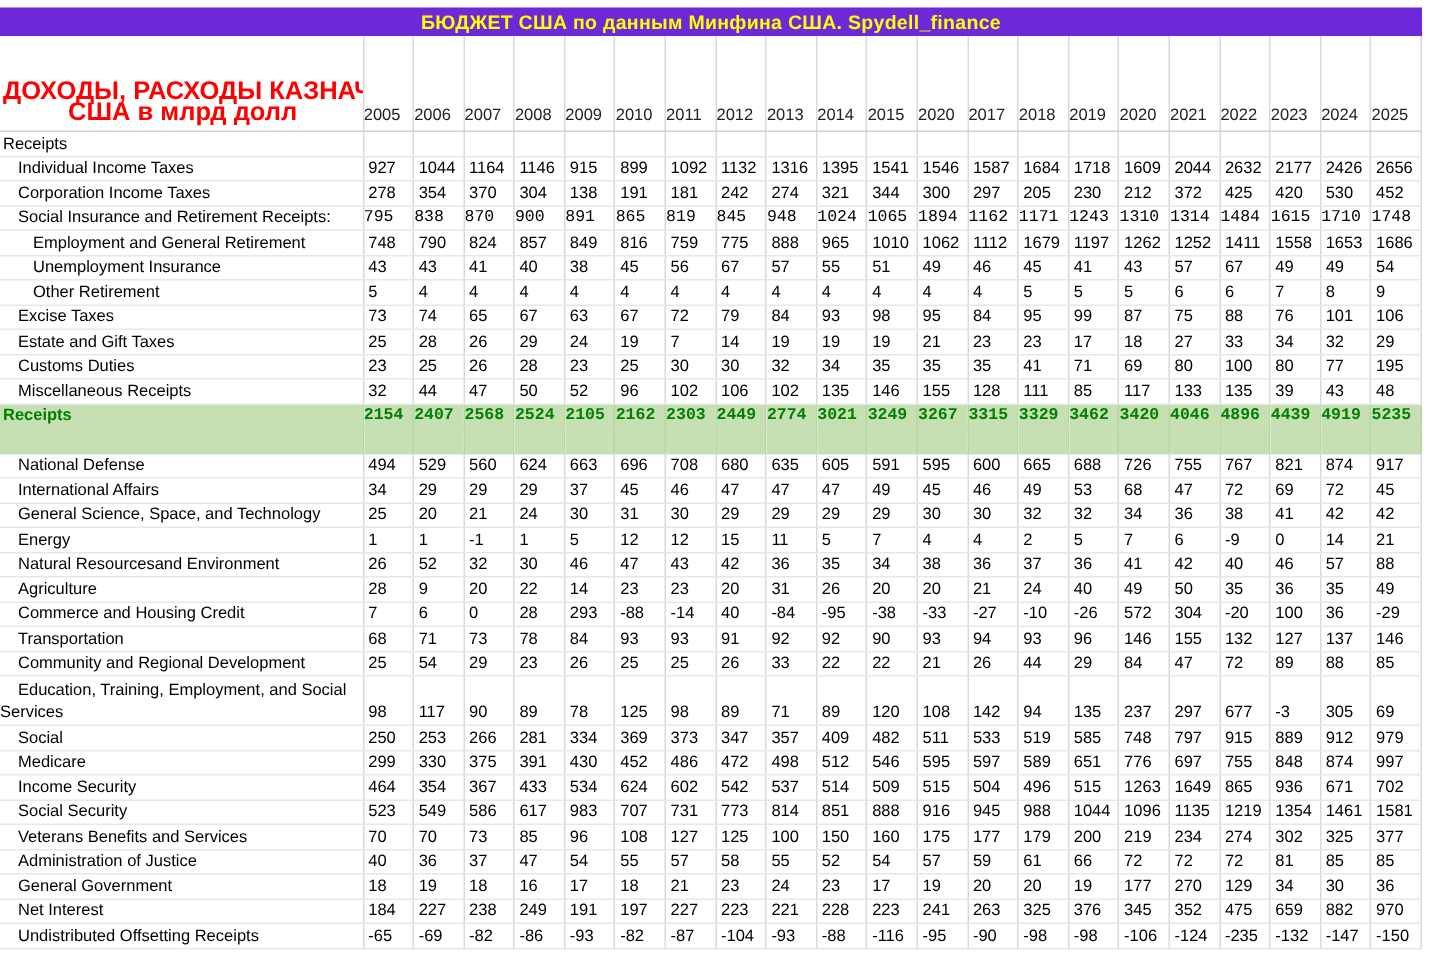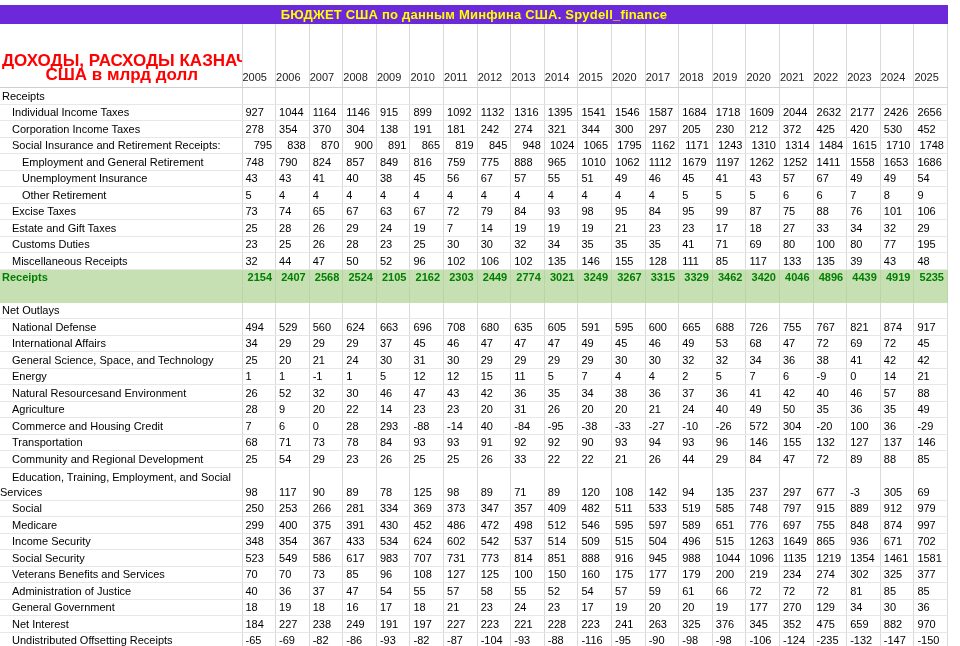--- a/index.html
+++ b/index.html
@@ -21,21 +21,21 @@
   tr.head td.yr{text-align:left;padding-bottom:3px;font-size:11px;color:#222;}
   .hdr-label{color:#FF0000;font-weight:bold;font-size:17px;line-height:14px;
      text-align:center;padding-bottom:5px;}
   td.label{padding-left:2px;border-right:1px solid #D9D9D9;}
   td.label.ind1{padding-left:12px;}
   td.label.ind2{padding-left:22px;margin-left:44px;}
   td.label.wrap{white-space:normal;padding-left:0;text-indent:12px;line-height:15px;vertical-align:bottom;}
   tr.wraprow td{height:31px;}
   tr.wraprow td.num{vertical-align:bottom;padding-bottom:1px;}
   td.num{text-align:left;padding-left:3px;}
-  td.num.r{text-align:right;padding-right:3px;padding-left:0;}
+  td.num.r{padding-right:3px;padding-left:0;font-family:Liberation Mono, monospace;}
   tr.green td{background:#C6E0B4;border-right:1px solid #B8D5A4;border-bottom:1px solid #C6E0B4;}
   tr.green td.label,tr.green td.num{color:#008000;font-weight:bold;}
   tr.section td.label{color:#000;}
 </style>
 </head>
 <body>
 
 <div class="title-bar">
   <span>БЮДЖЕТ США по данным Минфина США. Spydell_finance</span>
 </div>
@@ -173,21 +173,21 @@
         <td class="num r">838</td>
         <td class="num r">870</td>
         <td class="num r">900</td>
         <td class="num r">891</td>
         <td class="num r">865</td>
         <td class="num r">819</td>
         <td class="num r">845</td>
         <td class="num r">948</td>
         <td class="num r">1024</td>
         <td class="num r">1065</td>
-        <td class="num r">1795</td>
+        <td class="num r">1894</td>
         <td class="num r">1162</td>
         <td class="num r">1171</td>
         <td class="num r">1243</td>
         <td class="num r">1310</td>
         <td class="num r">1314</td>
         <td class="num r">1484</td>
         <td class="num r">1615</td>
         <td class="num r">1710</td>
         <td class="num r">1748</td>
       </tr>
@@ -400,44 +400,20 @@
         <td class="num"></td>
         <td class="num"></td>
         <td class="num"></td>
         <td class="num"></td>
         <td class="num"></td>
         <td class="num"></td>
         <td class="num"></td>
         <td class="num"></td>
         <td class="num"></td>
       </tr>
-      <tr class="section">
-        <td class="label ind0">Net Outlays</td>
-        <td class="num"></td>
-        <td class="num"></td>
-        <td class="num"></td>
-        <td class="num"></td>
-        <td class="num"></td>
-        <td class="num"></td>
-        <td class="num"></td>
-        <td class="num"></td>
-        <td class="num"></td>
-        <td class="num"></td>
-        <td class="num"></td>
-        <td class="num"></td>
-        <td class="num"></td>
-        <td class="num"></td>
-        <td class="num"></td>
-        <td class="num"></td>
-        <td class="num"></td>
-        <td class="num"></td>
-        <td class="num"></td>
-        <td class="num"></td>
-        <td class="num"></td>
-      </tr>
       <tr>
         <td class="label ind1">National Defense</td>
         <td class="num">494</td>
         <td class="num">529</td>
         <td class="num">560</td>
         <td class="num">624</td>
         <td class="num">663</td>
         <td class="num">696</td>
         <td class="num">708</td>
         <td class="num">680</td>
@@ -691,21 +667,21 @@
         <td class="num">748</td>
         <td class="num">797</td>
         <td class="num">915</td>
         <td class="num">889</td>
         <td class="num">912</td>
         <td class="num">979</td>
       </tr>
       <tr>
         <td class="label ind1">Medicare</td>
         <td class="num">299</td>
-        <td class="num">400</td>
+        <td class="num">330</td>
         <td class="num">375</td>
         <td class="num">391</td>
         <td class="num">430</td>
         <td class="num">452</td>
         <td class="num">486</td>
         <td class="num">472</td>
         <td class="num">498</td>
         <td class="num">512</td>
         <td class="num">546</td>
         <td class="num">595</td>
@@ -714,21 +690,21 @@
         <td class="num">651</td>
         <td class="num">776</td>
         <td class="num">697</td>
         <td class="num">755</td>
         <td class="num">848</td>
         <td class="num">874</td>
         <td class="num">997</td>
       </tr>
       <tr>
         <td class="label ind1">Income Security</td>
-        <td class="num">348</td>
+        <td class="num">464</td>
         <td class="num">354</td>
         <td class="num">367</td>
         <td class="num">433</td>
         <td class="num">534</td>
         <td class="num">624</td>
         <td class="num">602</td>
         <td class="num">542</td>
         <td class="num">537</td>
         <td class="num">514</td>
         <td class="num">509</td>

